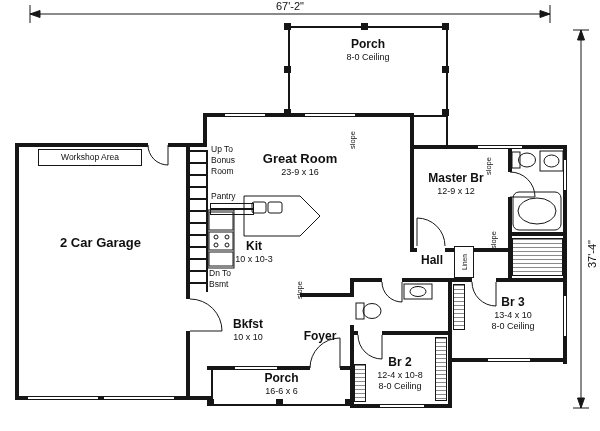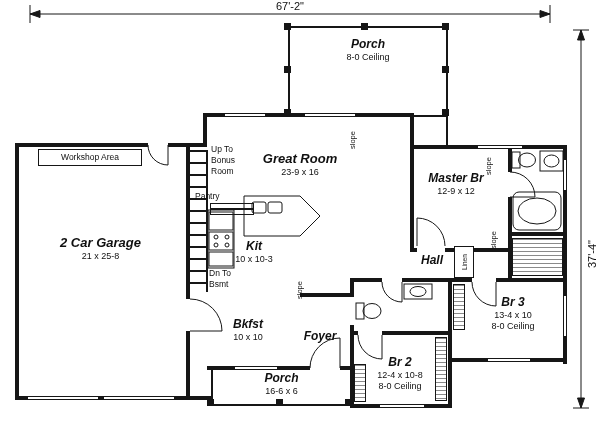--- a/index.html
+++ b/index.html
@@ -13,21 +13,21 @@
          border-left:1px solid #161616;border-right:1px solid #161616;
          background-image:linear-gradient(to right,transparent 0 45%,#161616 45% 55%,transparent 55%);}
   .post{position:absolute;width:7px;height:7px;background:#161616;}
   .hatch{position:absolute;box-sizing:border-box;border:1px solid #161616;
          background:repeating-linear-gradient(180deg,#8a8a8a 0 1px,transparent 1px 4px);}
   .stairs{position:absolute;background:repeating-linear-gradient(180deg,#161616 0 2px,transparent 2px 12px);}
   .shelf{position:absolute;box-sizing:border-box;border:1px solid #161616;background-color:#fff;
          background-image:linear-gradient(to bottom,transparent 0 45%,#161616 45% 58%,transparent 58%);}
   .lc{position:absolute;box-sizing:border-box;border:1px solid #161616;background:#fff;}
   .room{position:absolute;text-align:center;}
-  .nm{font-weight:bold;font-size:12px;line-height:1.15;font-style:italic;}
+  .nm{font-weight:bold;font-size:12px;line-height:1.15;}
   .nm-lg{font-size:13px;}
   .sz{font-size:9px;line-height:1.3;}
   .note{position:absolute;font-size:8.5px;line-height:1.3;white-space:pre-line;}
   .slope{position:absolute;font-size:7.5px;transform:translate(-50%,-50%) rotate(-90deg);white-space:nowrap;}
   .vsmall{position:absolute;font-size:6.5px;transform:translate(-50%,-50%) rotate(-90deg);white-space:nowrap;}
   .wsbox{position:absolute;left:38px;top:149px;width:104px;height:17px;box-sizing:border-box;
          border:1px solid #161616;background:#fff;font-size:8.5px;line-height:15px;text-align:center;}
   .dim-top{position:absolute;left:250px;top:0;width:80px;text-align:center;font-size:11px;}
   .dim-right{position:absolute;left:586px;top:268px;font-size:11px;transform:rotate(-90deg);
              transform-origin:left top;white-space:nowrap;}
@@ -180,21 +180,20 @@
     <div class="sz">23-9 x 16</div>
   </div>
 
   <div class="room" style="left:412px;top:172px;width:88px">
     <div class="nm">Master Br</div>
     <div class="sz">12-9 x 12</div>
   </div>
 
   <div class="room" style="left:38px;top:236px;width:125px">
     <div class="nm nm-lg">2 Car Garage</div>
-    <div class="sz">21 x 25-8</div>
   </div>
 
   <div class="room" style="left:226px;top:240px;width:56px">
     <div class="nm">Kit</div>
     <div class="sz">10 x 10-3</div>
   </div>
 
   <div class="room" style="left:213px;top:318px;width:70px">
     <div class="nm">Bkfst</div>
     <div class="sz">10 x 10</div>
@@ -222,21 +221,21 @@
 
   <div class="room" style="left:239px;top:372px;width:85px">
     <div class="nm">Porch</div>
     <div class="sz">16-6 x 6</div>
   </div>
 
   <div class="wsbox">Workshop Area</div>
   <div class="note" style="left:211px;top:144px">Up To
 Bonus
 Room</div>
-  <div class="note" style="left:195px;top:191px">Pantry</div>
+  <div class="note" style="left:211px;top:191px">Pantry</div>
   <div class="note" style="left:209px;top:268px">Dn To
 Bsmt</div>
   <div class="vsmall" style="left:464px;top:262px">Linen</div>
   <div class="slope" style="left:352px;top:140px">slope</div>
   <div class="slope" style="left:488px;top:166px">slope</div>
   <div class="slope" style="left:493px;top:240px">slope</div>
   <div class="slope" style="left:299px;top:290px">slope</div>
 
 </div>
 

